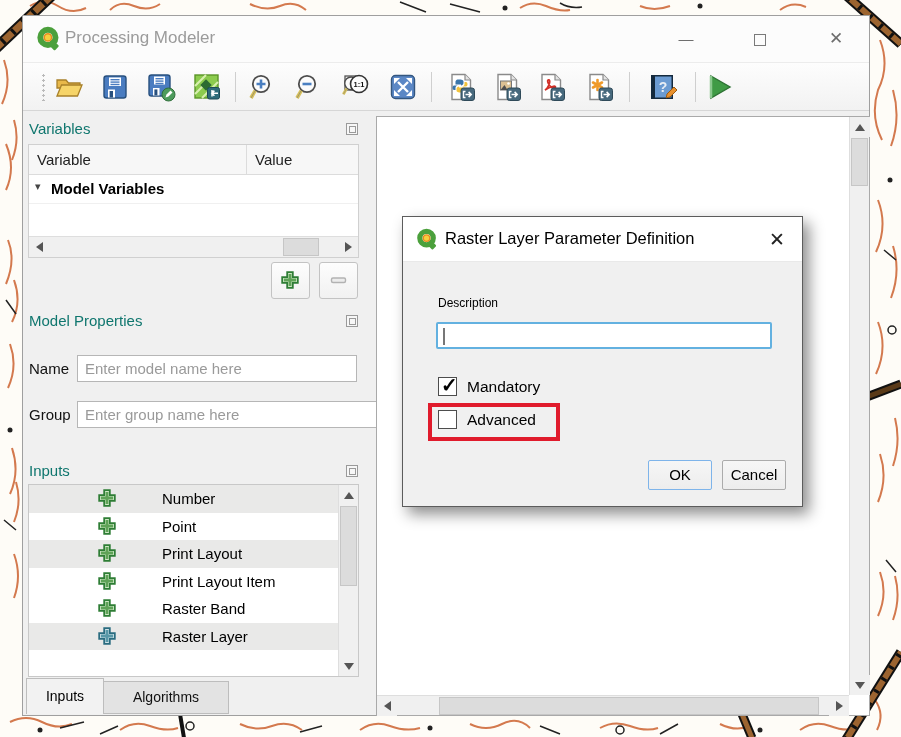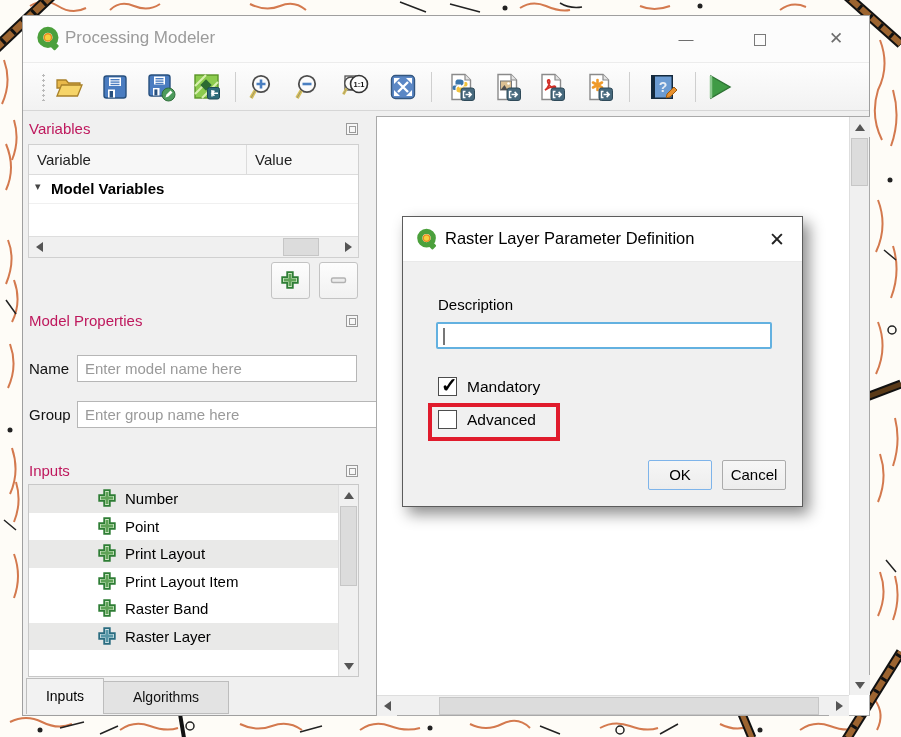--- a/index.html
+++ b/index.html
@@ -20,21 +20,21 @@
   #max-glyph { display:inline-block; width:12px; height:12px; border:1.5px solid #7a7a7a; vertical-align:middle; }
 
   #toolbar { position:absolute; left:0; top:46px; width:100%; height:49px;
              background:linear-gradient(#fdfdfd,#f2f2f2); border-bottom:1px solid #d6d6d6; border-top:1px solid #ececec; }
   .grip { position:absolute; left:18px; top:10px; width:5px; height:28px;
           background-image:radial-gradient(#b9b9b9 1px, transparent 1.3px); background-size:5px 5px; }
   .tbtn { position:absolute; top:6px; width:36px; height:36px; display:flex; align-items:center; justify-content:center; border-radius:3px; }
   .tsep { position:absolute; top:9px; width:1px; height:30px; background:#cfcfcf; }
 
   
-  .panel-title { position:absolute; font-size:15px; color:#be185d; }
+  .panel-title { position:absolute; font-size:15px; color:#0f766e; }
   .float-icon { position:absolute; width:12px; height:12px; border:1px solid #9a9a9a; background:#f7f7f7; }
   .float-icon::after { content:""; position:absolute; left:2px; top:2px; width:5px; height:5px; border:1px solid #9a9a9a; }
 
   #var-table { position:absolute; left:5px; top:128px; width:331px; height:114px;
                background:#fff; border:1px solid #d0d0d0; }
   #var-head { display:flex; height:30px; background:#f7f7f7; border-bottom:1px solid #dcdcdc; }
   #var-head .hc { font-size:15px; color:#222; padding:6px 0 0 8px; }
   #var-head .hc1 { width:218px; border-right:1px solid #dcdcdc; }
   #var-group { height:29px; font-weight:bold; font-size:15px; padding:5px 0 0 22px; position:relative; border-bottom:1px solid #f0f0f0;}
   #var-group .exp { position:absolute; left:6px; top:5px; font-size:11px; color:#444; font-weight:normal; }
@@ -50,21 +50,21 @@
   .mini-btn { position:absolute; width:39px; height:37px; background:linear-gradient(#fdfdfd,#f1f1f1);
               border:1px solid #c3c3c3; border-radius:3px; display:flex; align-items:center; justify-content:center; }
 
   .fld-label { position:absolute; font-size:15px; color:#111; }
   .txt-input { position:absolute; height:27px; background:#fff; border:1px solid #b6b6b6; font-size:15px;
                padding:8px 7px; color:#222; font-family:"Liberation Sans",sans-serif; }
   .txt-input::placeholder { color:#9a9a9a; }
 
   #inputs-list { position:absolute; left:5px; top:468px; width:331px; height:193px;
                  background:#fff; border:1px solid #c8c8c8; overflow:hidden; }
-  .in-row { height:27.5px; display:flex; align-items:center; padding-left:69px; font-size:15px; color:#000; width:311px; }
+  .in-row { height:27.5px; display:flex; align-items:center; padding-left:69px; font-size:15px; color:#000; width:311px;gap:37px; }
   .in-row.alt { background:#e9e9e8; }
   .in-row svg { margin-right:8px; flex:none; }
 
   .tab { position:absolute; font-size:14px; text-align:center; }
   #tab-inputs { left:3px; top:662px; width:78px; height:36px; background:#f0f0f0; border:1px solid #bdbdbd;
                 border-bottom:none; line-height:34px; z-index:2; background:#f2f2f2; }
   #tab-algos { left:80px; top:665px; width:126px; height:33px; background:#e3e3e3; border:1px solid #bdbdbd;
                line-height:31px; color:#111; }
 
   
@@ -73,21 +73,21 @@
   #canvas-h { position:absolute; left:0; bottom:0; width:calc(100% - 20px); height:20px; background:#f0f0f0; border-top:1px solid #dedede; }
 
   
   #dialog { position:absolute; left:402px; top:216px; width:401px; height:291px; background:#f0f0f0;
             border:1px solid #5c5c5c; box-shadow:6px 7px 14px rgba(0,0,0,.45); z-index:10; }
   #dlg-title { position:absolute; left:0; top:0; width:100%; height:45px; background:#fff; border-bottom:1px solid #e9e9e9;}
   #dlg-title .logo { position:absolute; left:13px; top:11px; }
   #dlg-text { position:absolute; left:42px; top:12px; font-size:16.5px; color:#000; }
   #dlg-close { position:absolute; right:10px; top:8px; width:30px; height:30px; text-align:center; line-height:30px;
                font-size:19px; color:#222; font-weight:300; }
-  #desc-label { position:absolute; left:35px; top:79px; font-size:15px; color:#000; }
+  #desc-label { position:absolute; left:35px; top:79px; font-size:12px; color:#000; }
   #desc-input { position:absolute; left:33px; top:105px; width:336px; height:27px; background:#fff;
                 border:2px solid #63b1e0; border-radius:2px; }
   #desc-caret { position:absolute; left:5px; top:4px; width:2px; height:17px; background:#777; }
   .chk-row { position:absolute; display:flex; align-items:center; }
   .chk-box { width:19px; height:19px; background:#fff; border:1px solid #4d4d4d; position:relative; flex:none; }
   .chk-box .mark { position:absolute; left:2px; top:-5px; font-size:20px; font-weight:bold; color:#000; }
   .chk-label { margin-left:10px; font-size:15.5px; color:#000; }
   #red-box { position:absolute; left:25px; top:186px; width:132px; height:38px; border:4px solid #e3randomize1;
              border:4px solid #e01b2c; z-index:5; }
   .dlg-btn { position:absolute; top:243px; height:30px; background:linear-gradient(#f6f6f6,#ededed);

